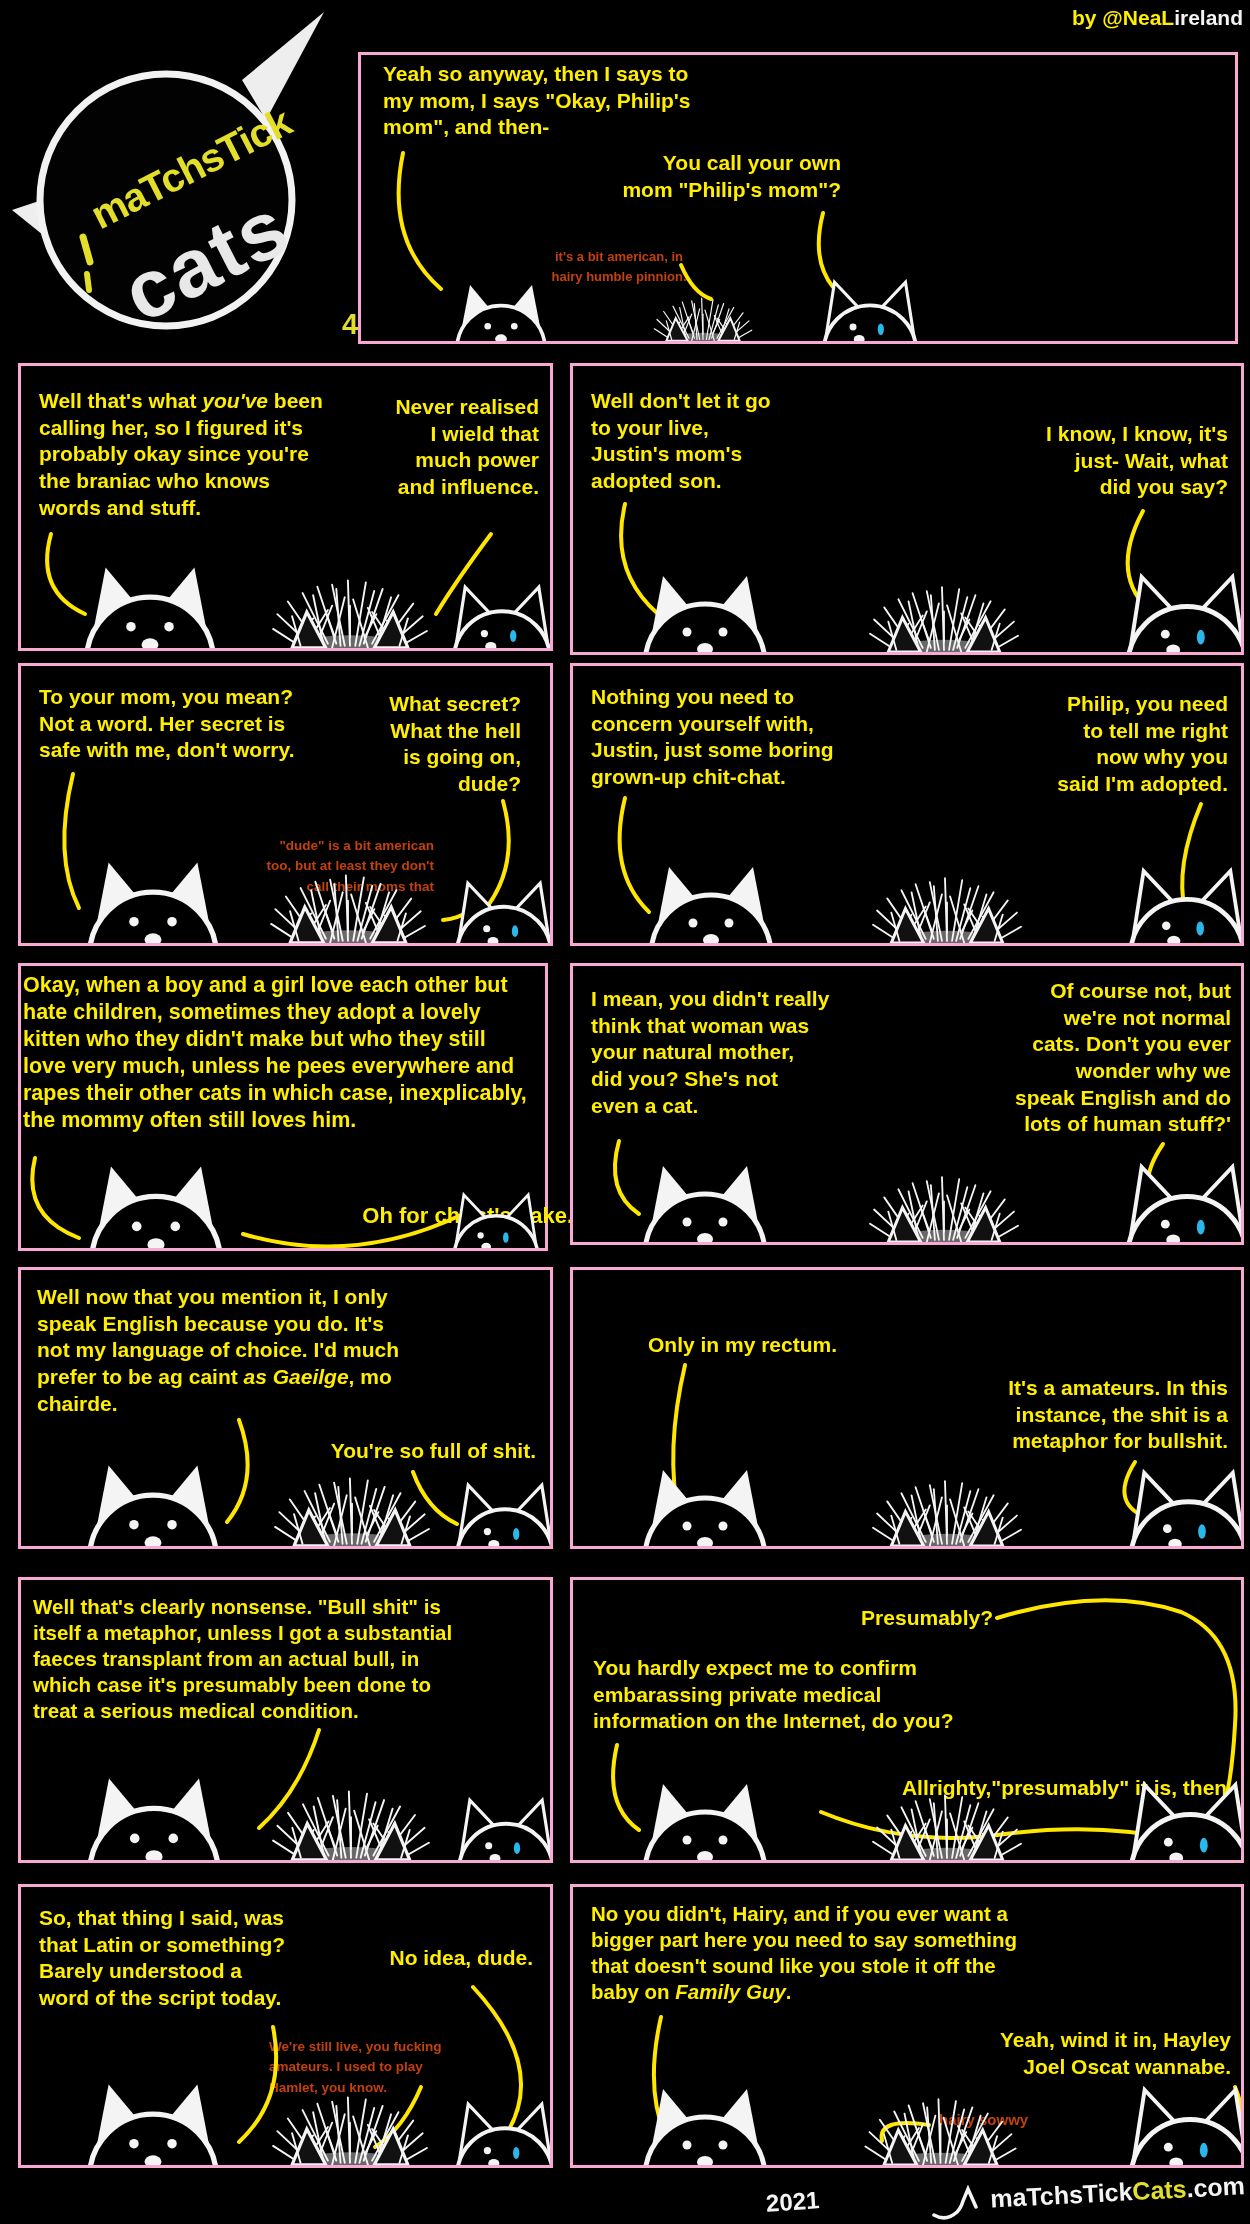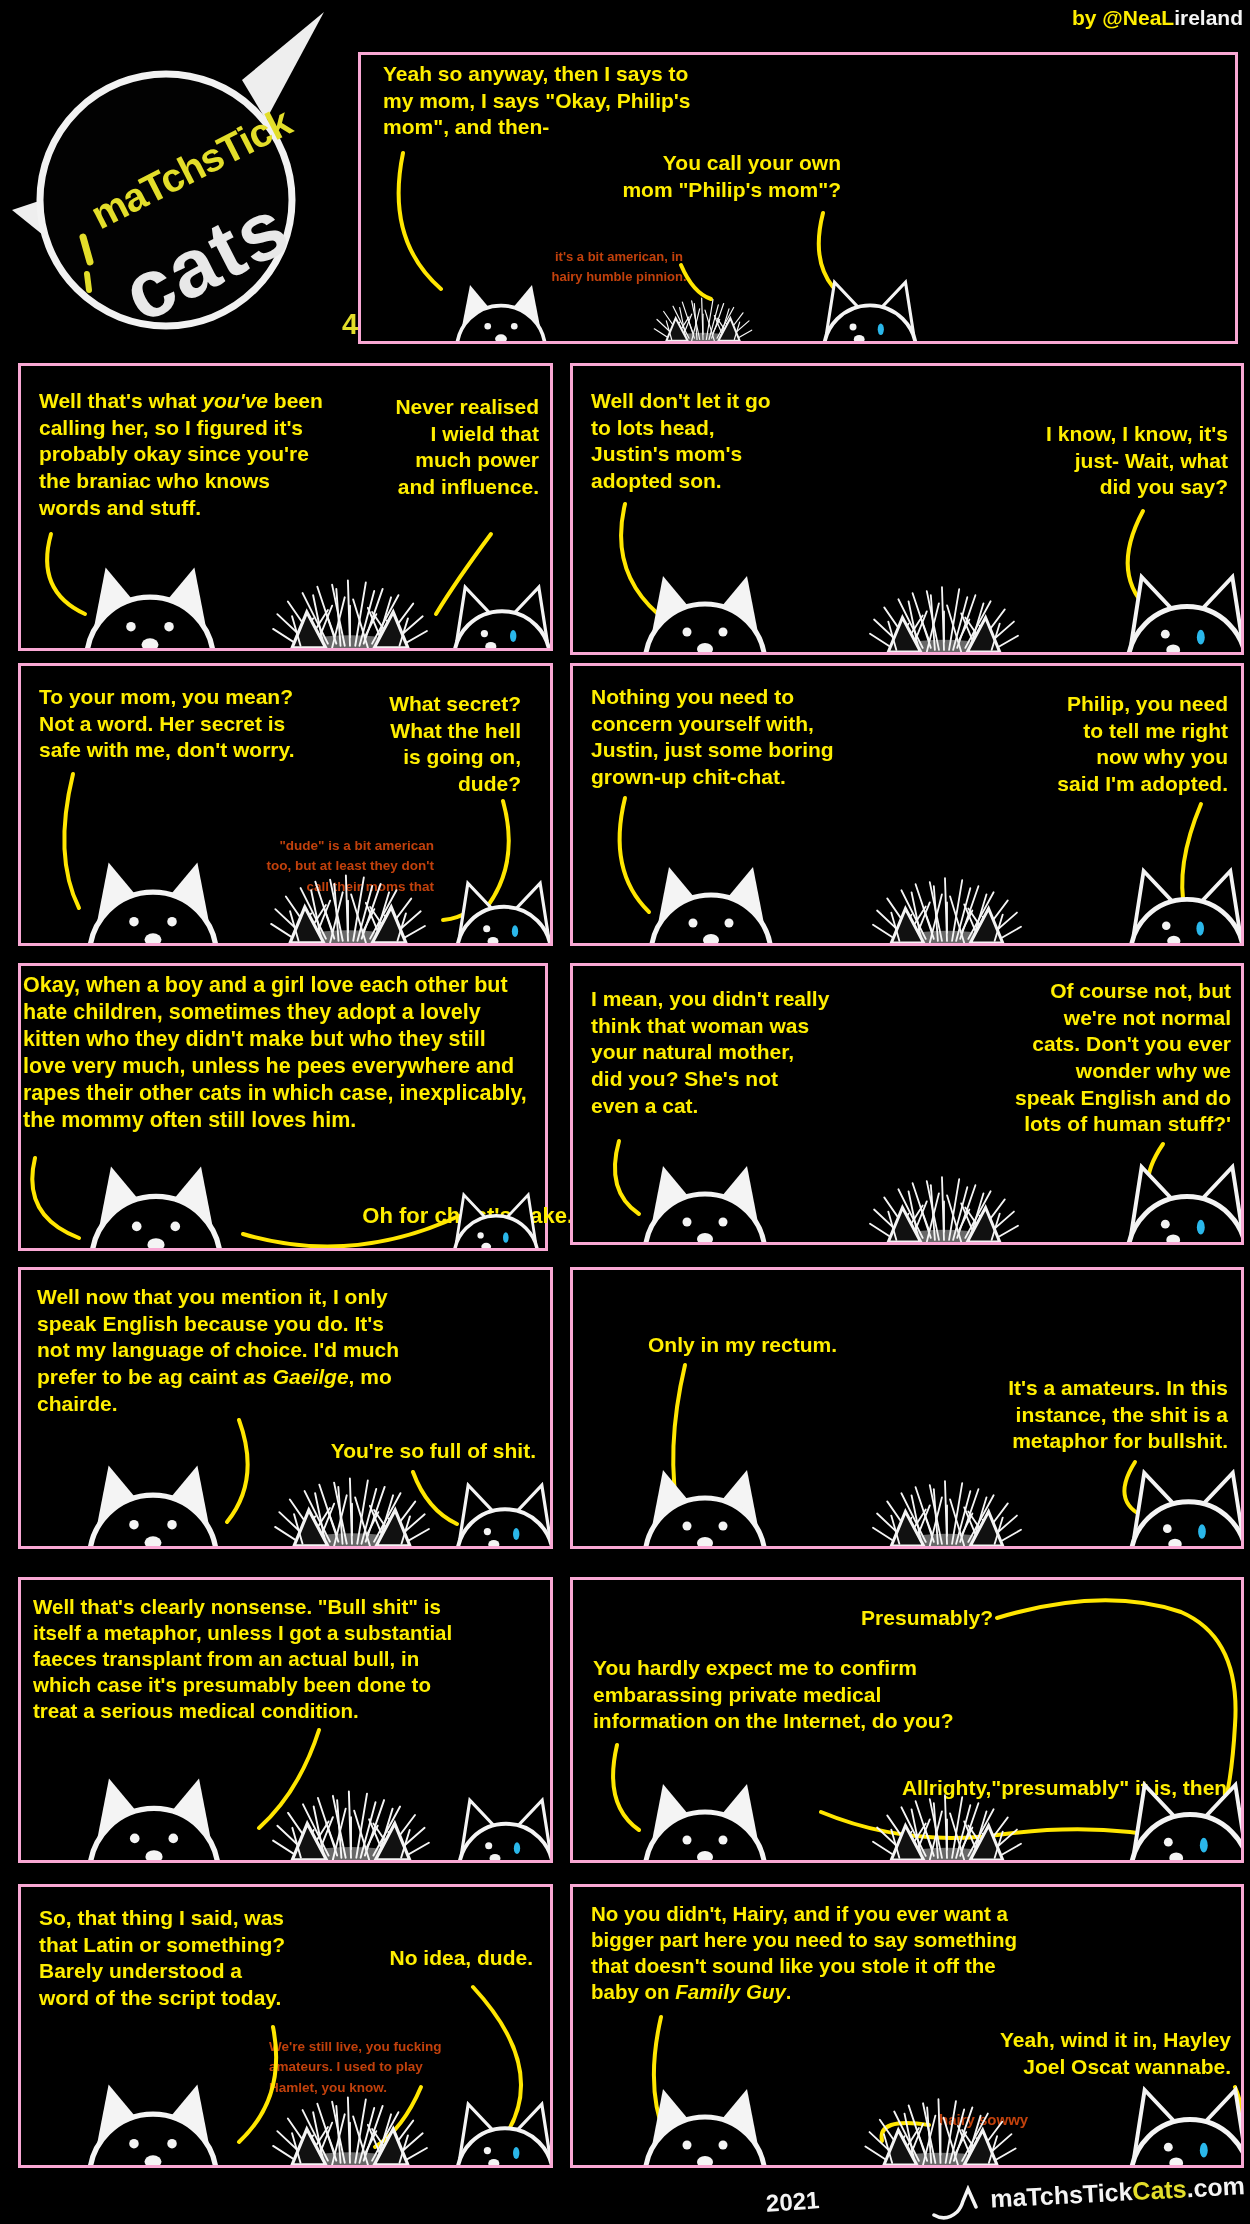--- a/index.html
+++ b/index.html
@@ -154,21 +154,21 @@
   <svg class="cat" style="left:250px;width:158px;height:74px" viewBox="0 0 150 70">
       <use href="#sym-cat-hairy"></use>
     </svg>
   <svg class="cat" style="left:425px;width:112px;height:64px" viewBox="0 0 140 80">
       <use href="#sym-cat-teary"></use>
     </svg>
 </div>
 
 <div class="panel" style="left:570px;top:363px;width:674px;height:292px">
   <div class="speech" style="left:18px;top:22px;width:330px">Well don't let it go
-to lots head,
+to your live,
 Justin's mom's
 adopted son.</div>
   <div class="speech right" style="left:355px;top:55px;width:300px">I know, I know, it's
 just- Wait, what
 did you say?</div>
   <svg class="tails" viewBox="0 0 668 286">
     <path d="M52,138 Q36,205 85,248"></path>
       <path d="M570,145 Q535,210 580,248"></path>
   </svg>
   <svg class="cat" style="left:62px;width:140px;height:80px" viewBox="0 0 140 80">

